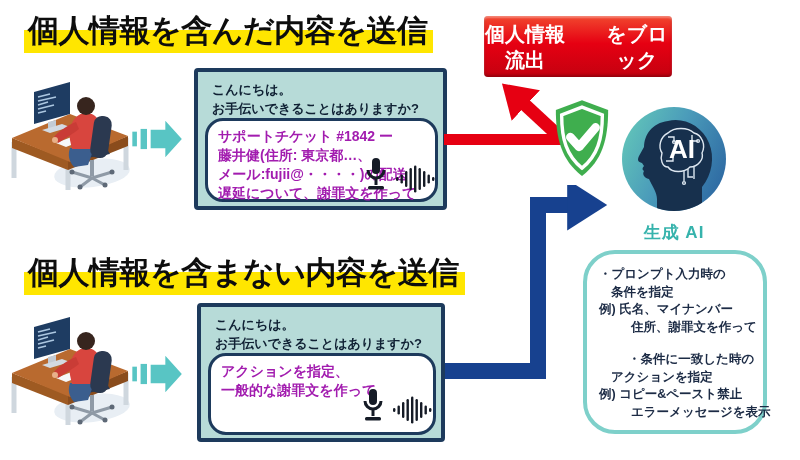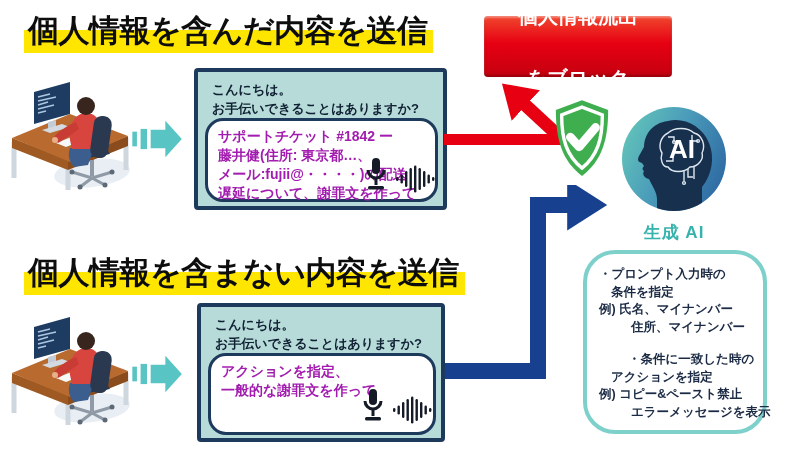--- a/index.html
+++ b/index.html
@@ -20,21 +20,21 @@
   }
   .sec-title.top{ top:12px; }
   .sec-title.bottom{ top:254px; }
 
   
   .block-banner{
     position:absolute; left:484px; top:16px; width:188px; height:61px;
     background:linear-gradient(180deg,#f1472e 0%,#e60012 45%,#c40110 100%);
     border-radius:4px;
     box-shadow:inset 0 2px 2px rgba(255,255,255,.35), inset 0 -2px 3px rgba(0,0,0,.25);
-    display:flex; flex-direction:column; justify-content:center; align-items:center;
+    display:flex; flex-direction:row; justify-content:center; align-items:center;
     color:#ffffff; font-weight:900; font-size:20px; line-height:1.3; text-align:center;gap:36px;
   }
 
   
   .bubble{
     position:absolute; background:#b7dbd8; border:4px solid #1d3a5c; border-radius:4px;
   }
   .bubble.top{ left:194px; top:68px; width:253px; height:142px; }
   .bubble.bottom{ left:197px; top:303px; width:248px; height:139px; }
   .greeting{
@@ -319,20 +319,20 @@
           <rect x="36" y="12" width="2.4" height="4" rx="1.2"></rect>
         </g>
       </svg>
     </div>
   </div>
 
   <div class="rules-panel">
     <div>・プロンプト入力時の</div>
     <div class="indent1">条件を指定</div>
     <div>例) 氏名、マイナンバー</div>
-    <div class="indent2">住所、マイナンバー</div>
+    <div class="indent2">住所、謝罪文を作って</div>
     <div class="group-gap">・条件に一致した時の</div>
     <div class="indent1">アクションを指定</div>
     <div>例) コピー&amp;ペースト禁止</div>
     <div class="indent2">エラーメッセージを表示</div>
   </div>
 
 </div>
 
 </body></html>

